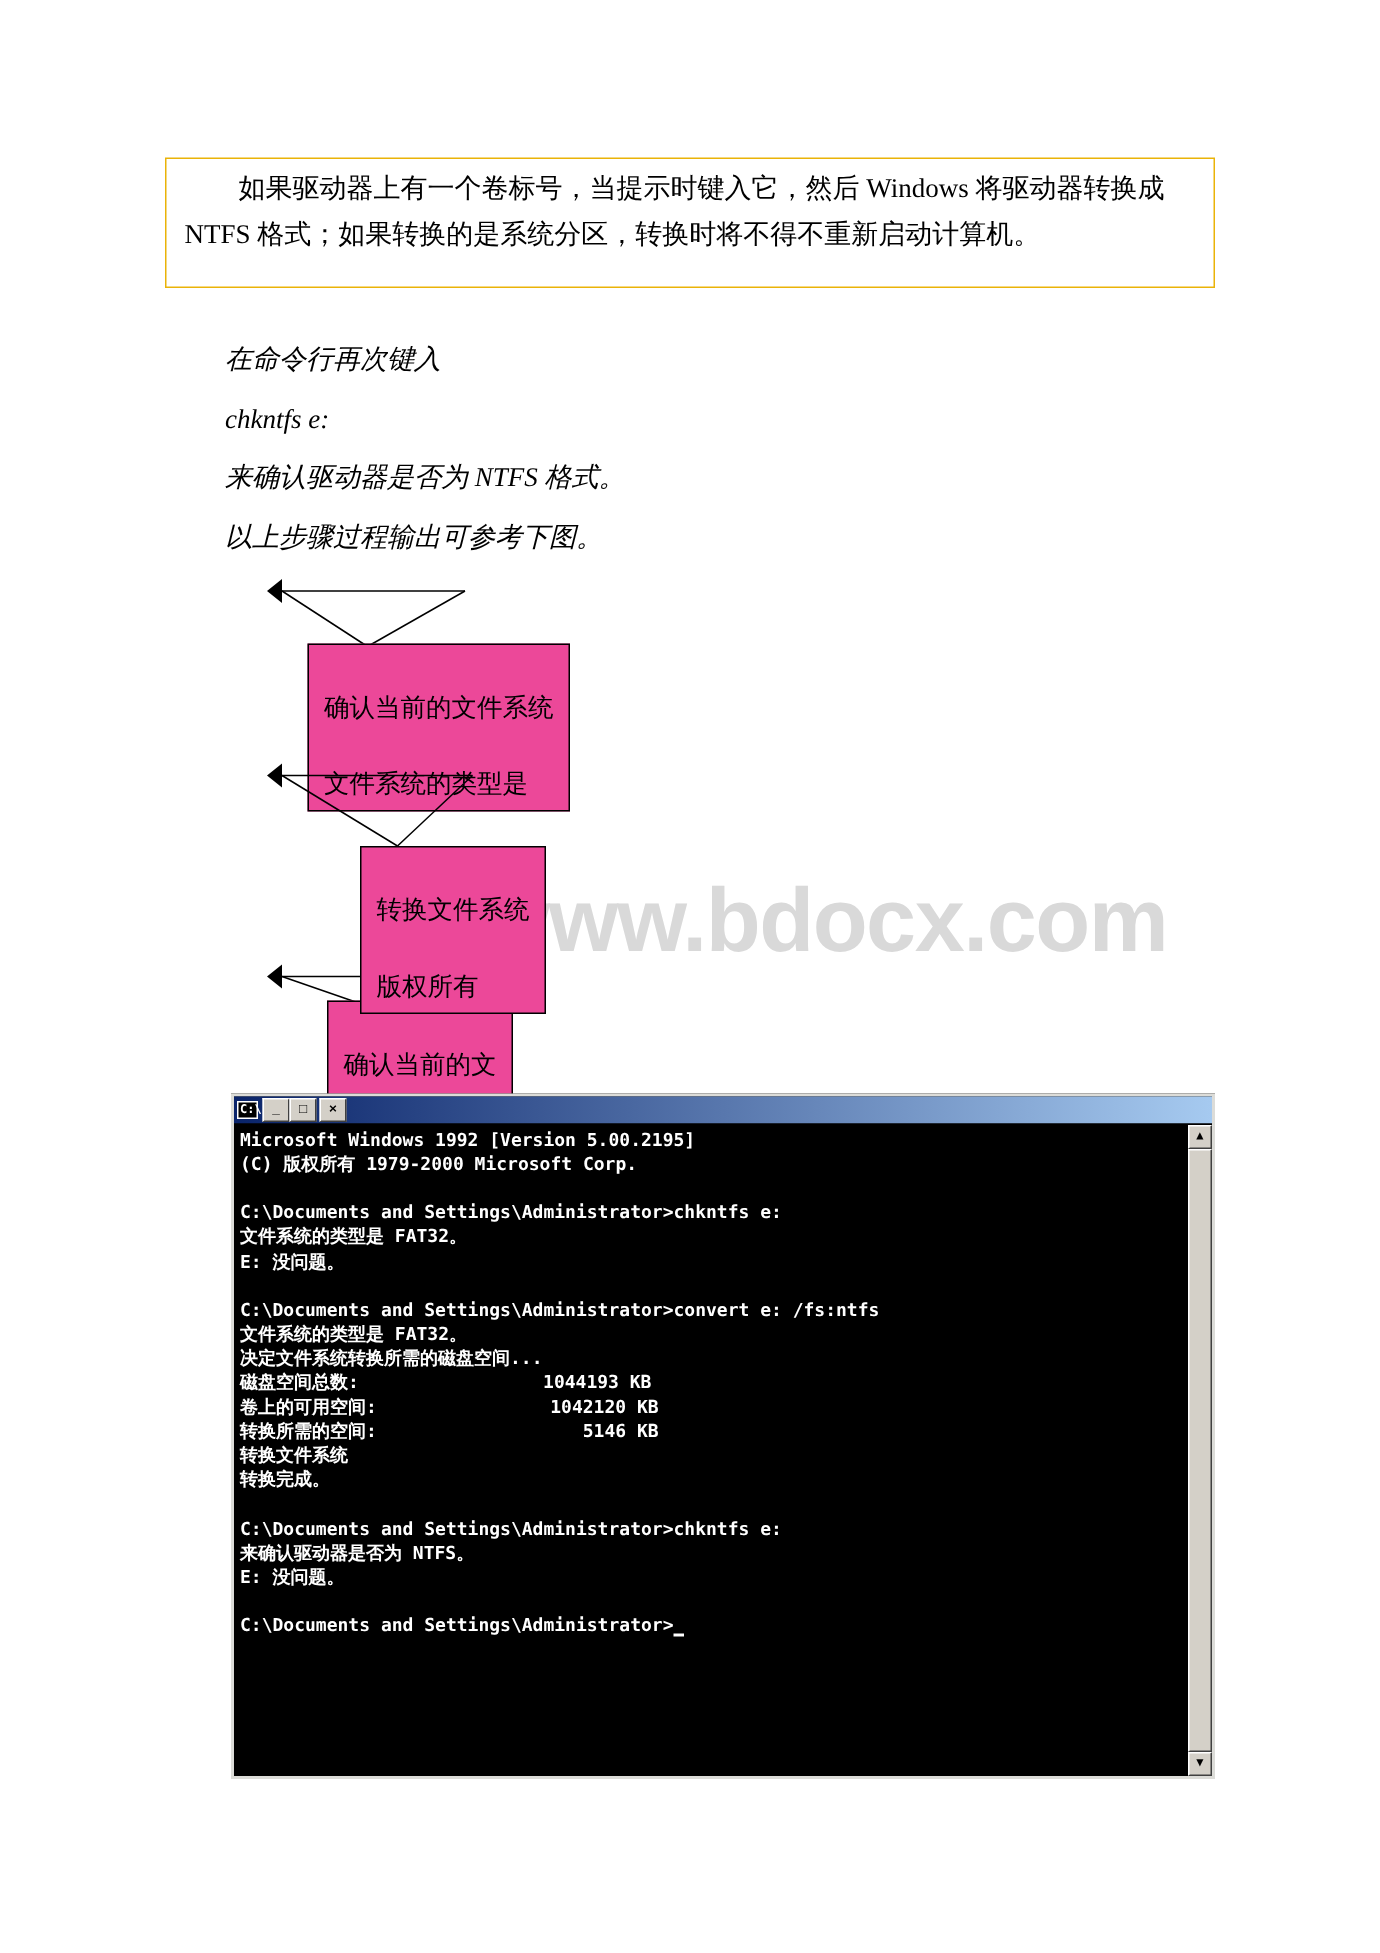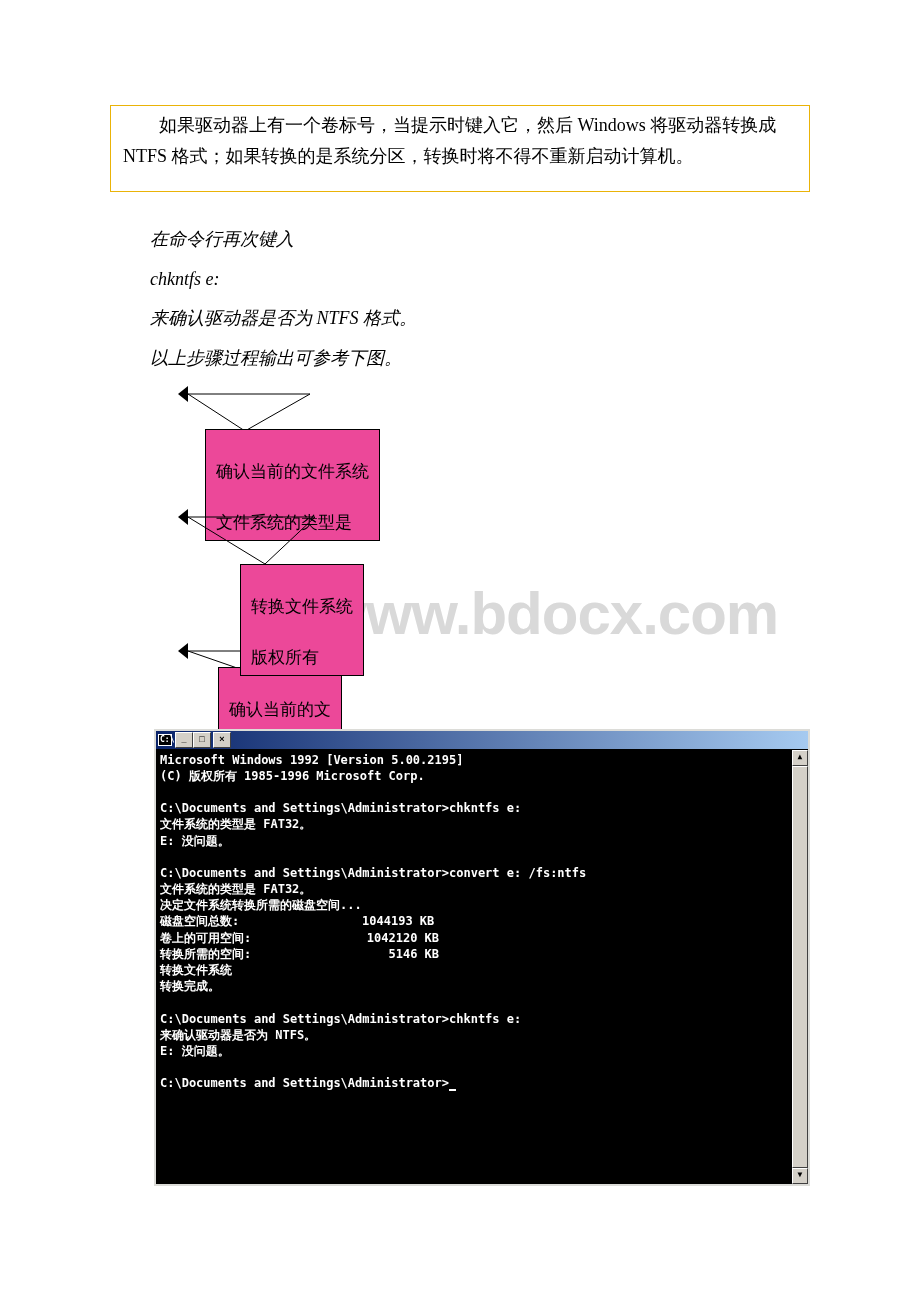--- a/index.html
+++ b/index.html
@@ -242,21 +242,21 @@
   <div class="cmd-titlebar">
     <span class="cmd-icon">C:\</span>
     <div class="cmd-buttons">
       <div class="cmd-btn">_</div>
       <div class="cmd-btn">□</div>
       <div class="cmd-btn close">×</div>
     </div>
   </div>
   <div class="cmd-body">
     <div class="cmd-content"><span>Microsoft Windows 1992 [Version 5.00.2195]</span>
-<span>(C) 版权所有 1985-1996 Microsoft Corp.</span>
+<span>(C) 版权所有 1979-2000 Microsoft Corp.</span>
 <span></span>
 <span>C:\Documents and Settings\Administrator&gt;chkntfs e:</span>
 <span>文件系统的类型是 FAT32。</span>
 <span>E: 没问题。</span>
 <span></span>
 <span>C:\Documents and Settings\Administrator&gt;convert e: /fs:ntfs</span>
 <span>文件系统的类型是 FAT32。</span>
 <span>决定文件系统转换所需的磁盘空间...</span>
 <span>磁盘空间总数:                 1044193 KB</span>
 <span>卷上的可用空间:                1042120 KB</span>

